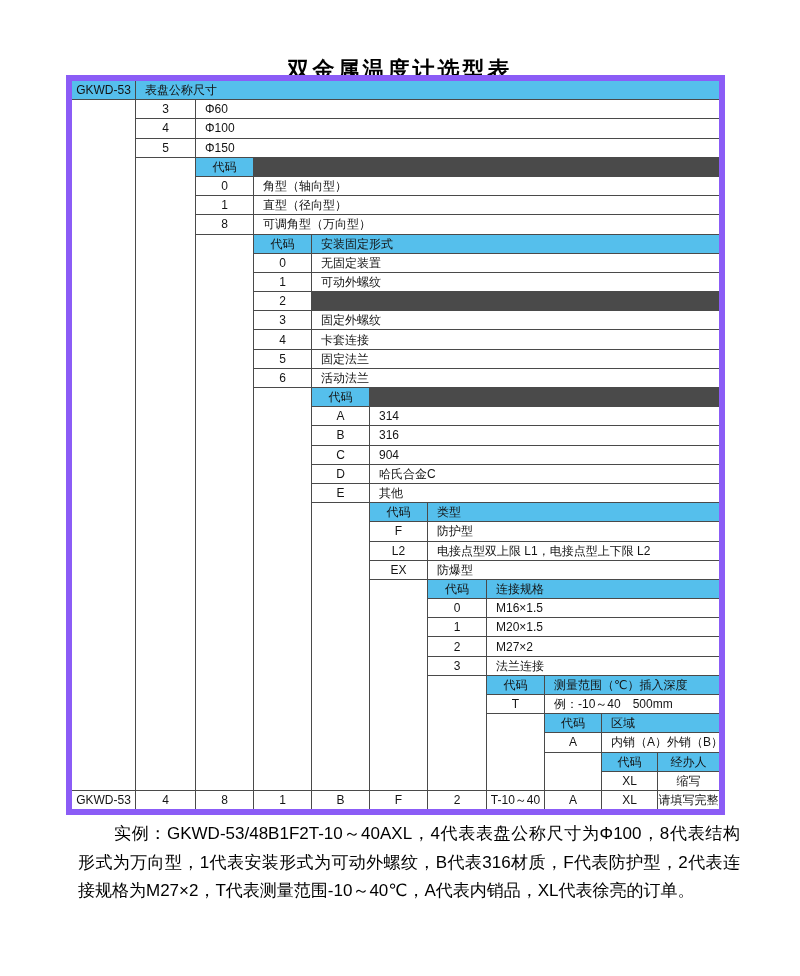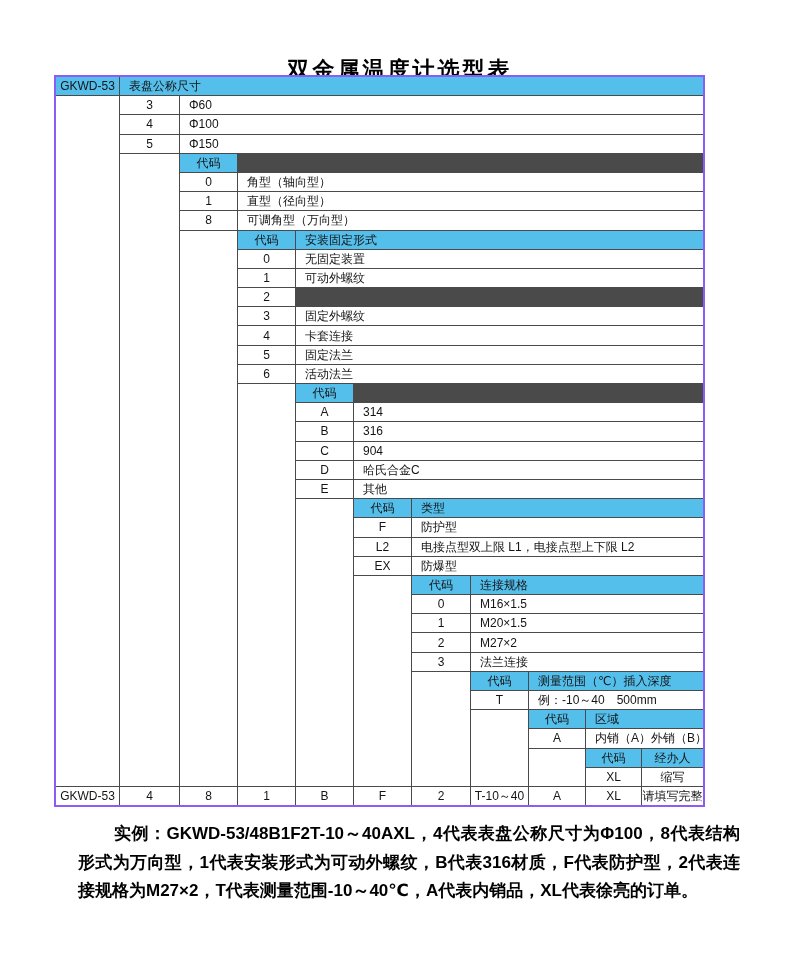--- a/index.html
+++ b/index.html
@@ -5,36 +5,36 @@
   html,body{margin:0;padding:0;}
   body{
     width:800px;height:976px;background:#ffffff;position:relative;
     font-family:"Liberation Sans","DejaVu Sans",sans-serif;color:#141414;
   }
   .title{
     position:absolute;top:30px;left:0;width:800px;text-align:center;
     font-size:22px;font-weight:bold;letter-spacing:3px;color:#000;margin-top:25px;
   }
   .grid{
-    position:absolute;left:54px;top:75px;
+    position:absolute;left:66px;top:75px;
     display:grid;
     grid-template-columns:63px 59px 57px 57px 57px 57px 58px 57px 56px 55px 61px;
     grid-template-rows:repeat(38,18.2px);
-    gap:1px;background:#4a4a4a;border:2px solid #8b5cf6;
+    gap:1px;background:#4a4a4a;border:6px solid #8b5cf6;
   }
   .cell{
     background:#ffffff;display:flex;align-items:center;
     font-size:12px;line-height:1;overflow:hidden;white-space:nowrap;
   }
   .hd{background:#55bfec;}
   .l{padding:0 9px;justify-content:flex-start;text-align:center;}
   .c{justify-content:center;padding:0 1px;}
   .example{
     position:absolute;left:78px;top:820px;width:662px;
-    font-size:17px;line-height:28.5px;font-weight:700;text-align:justify;
+    font-size:17px;line-height:28.5px;font-weight:400;text-align:justify;
     text-indent:36px;color:#000;
   }
 </style>
 </head>
 <body>
 
 <div class="title">双金属温度计选型表</div>
 
 <div class="grid">
 

